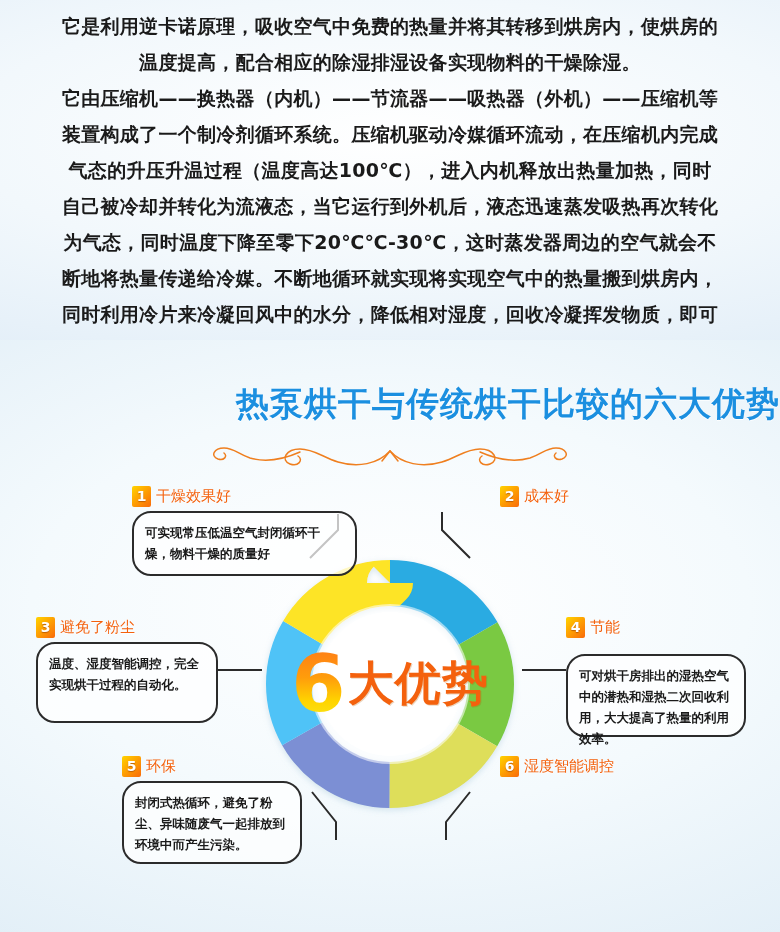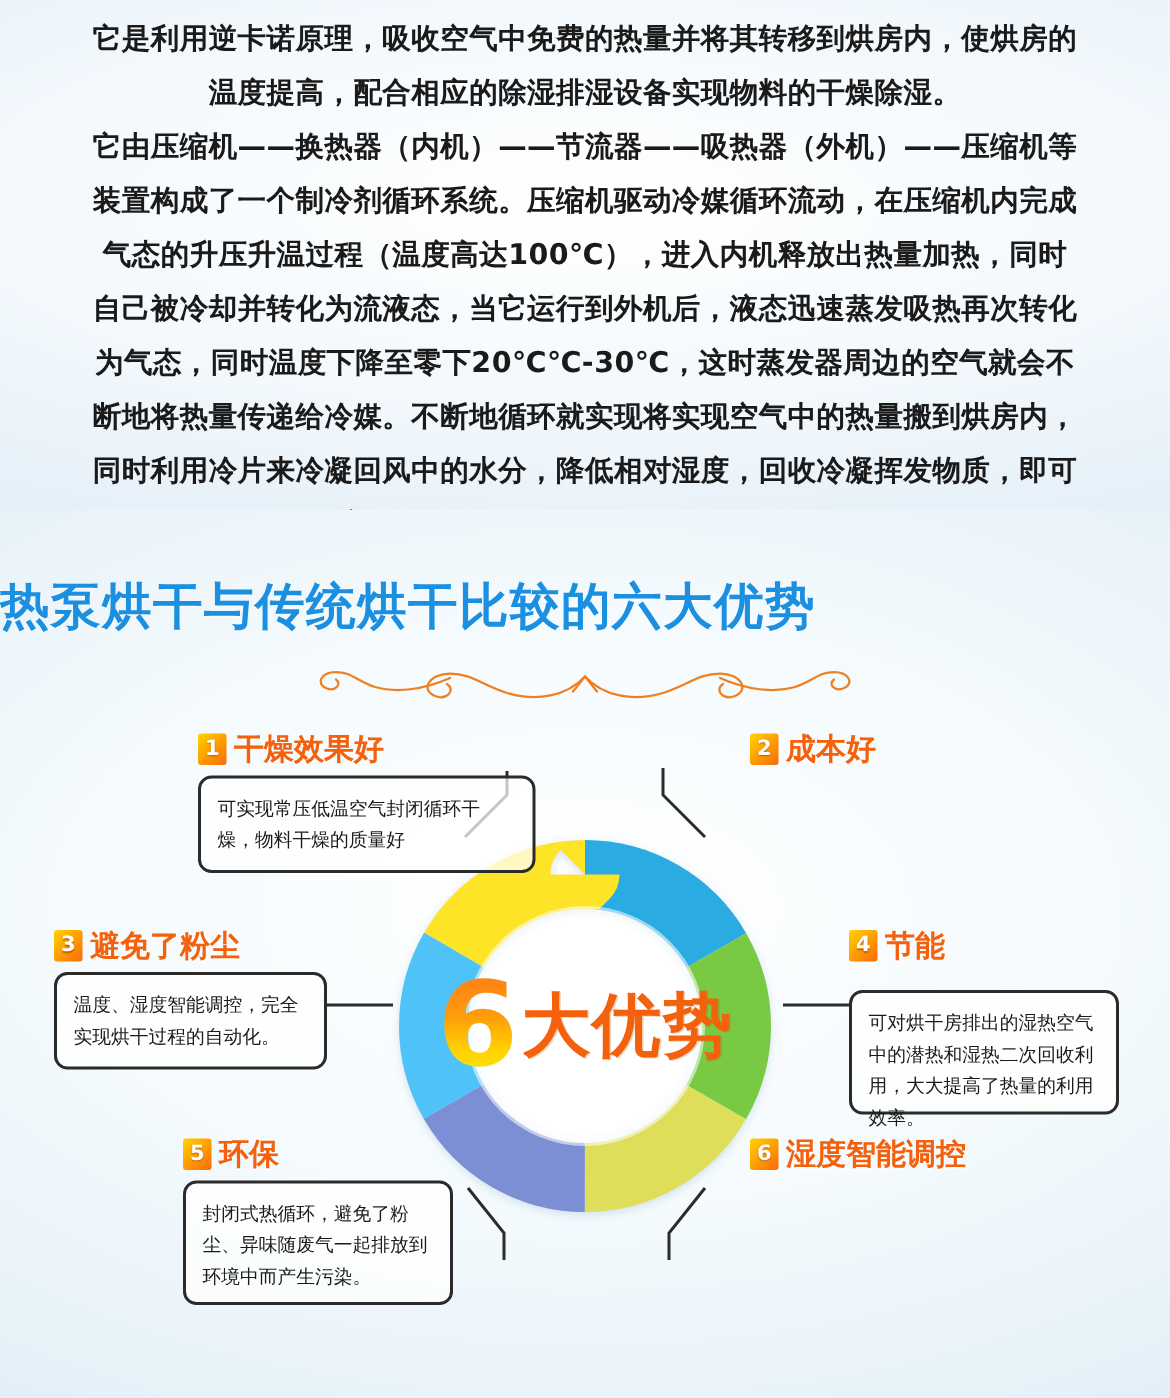--- a/index.html
+++ b/index.html
@@ -30,21 +30,21 @@
 
   
   .adv-section{
     position:absolute;left:0;top:340px;width:780px;height:592px;
     background:
       radial-gradient(115% 85% at 50% 45%, #ffffff 0%, #f4fafd 40%, #d9e9f4 100%);
   }
 
   .adv-title{
     position:absolute;left:0;top:42px;width:780px;
-    text-align:left;
+    text-align:right;
     font-size:33px;
     font-weight:700;
     color:#1b8fe0;
     letter-spacing:1px;
     text-shadow:0 1px 0 rgba(255,255,255,.9);
   }
 
   
   .divider{
     position:absolute;left:50px;top:100px;width:680px;height:34px;
@@ -85,32 +85,32 @@
   .badge{
     display:inline-block;
     width:19px;height:21px;line-height:21px;
     text-align:center;
     font-size:14px;font-weight:700;color:#ffffff;
     background:linear-gradient(135deg,#ffd400 0%,#ffae00 35%,#f96a0b 100%);
     border-radius:2px;
     text-shadow:0 1px 1px rgba(150,60,0,.6);
   }
   .head-label{
-    font-size:20px;font-weight:700;color:#f4610d;
+    font-size:15px;font-weight:400;color:#f4610d;
     text-shadow:0 1px 0 rgba(255,255,255,.8);
   }
   .box{
     border:2px solid #2b2b2b;
-    border-radius:9px;
+    border-radius:19px;
     background:rgba(255,255,255,.72);
     padding:9px 11px;
     font-size:12.5px;
     line-height:21px;
     color:#1a1a1a;
-    font-weight:400;
+    font-weight:700;
     box-sizing:border-box;
   }
 
   
   .connectors{position:absolute;left:0;top:0;width:780px;height:592px;pointer-events:none;}
 </style>
 </head>
 <body>
 
 <div class="page">
@@ -196,21 +196,21 @@
         <span class="badge">2</span>
         <span class="head-label">成本好</span>
       </div>
     </div>
 
     <div class="callout" style="left:36px;top:277px;width:182px;">
       <div class="callout-head">
         <span class="badge">3</span>
         <span class="head-label">避免了粉尘</span>
       </div>
-      <div class="box" style="height:65px;">温度、湿度智能调控，完全实现烘干过程的自动化。</div>
+      <div class="box" style="height:81px;">温度、湿度智能调控，完全实现烘干过程的自动化。</div>
     </div>
 
     <div class="callout" style="left:566px;top:277px;width:180px;">
       <div class="callout-head">
         <span class="badge">4</span>
         <span class="head-label">节能</span>
       </div>
       <div class="box" style="height:83px;margin-top:16px;">可对烘干房排出的湿热空气中的潜热和湿热二次回收利用，大大提高了热量的利用效率。</div>
     </div>
 

